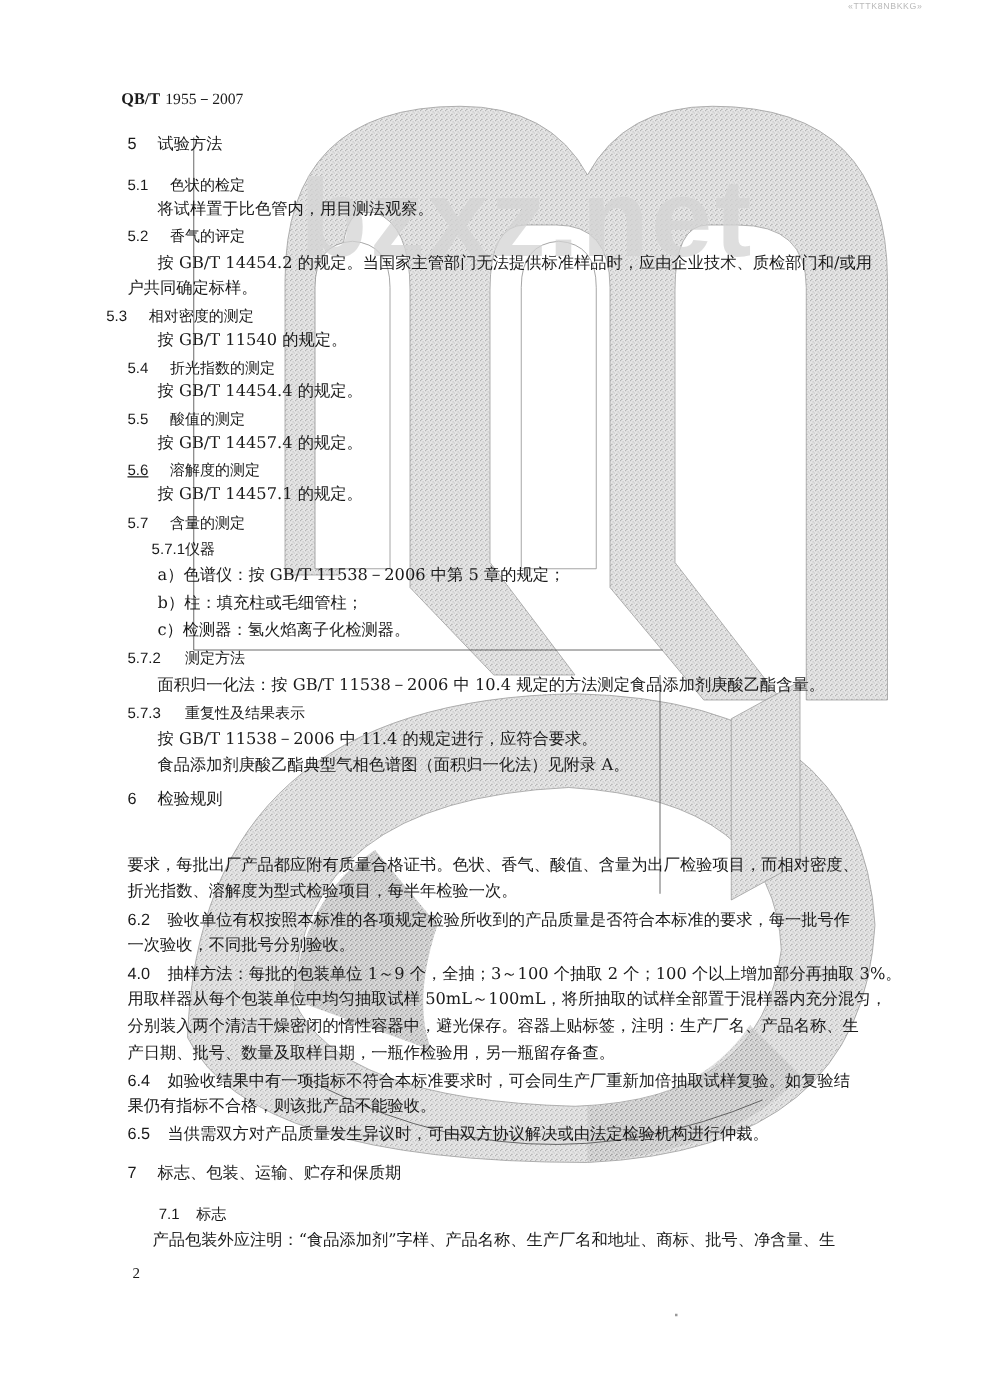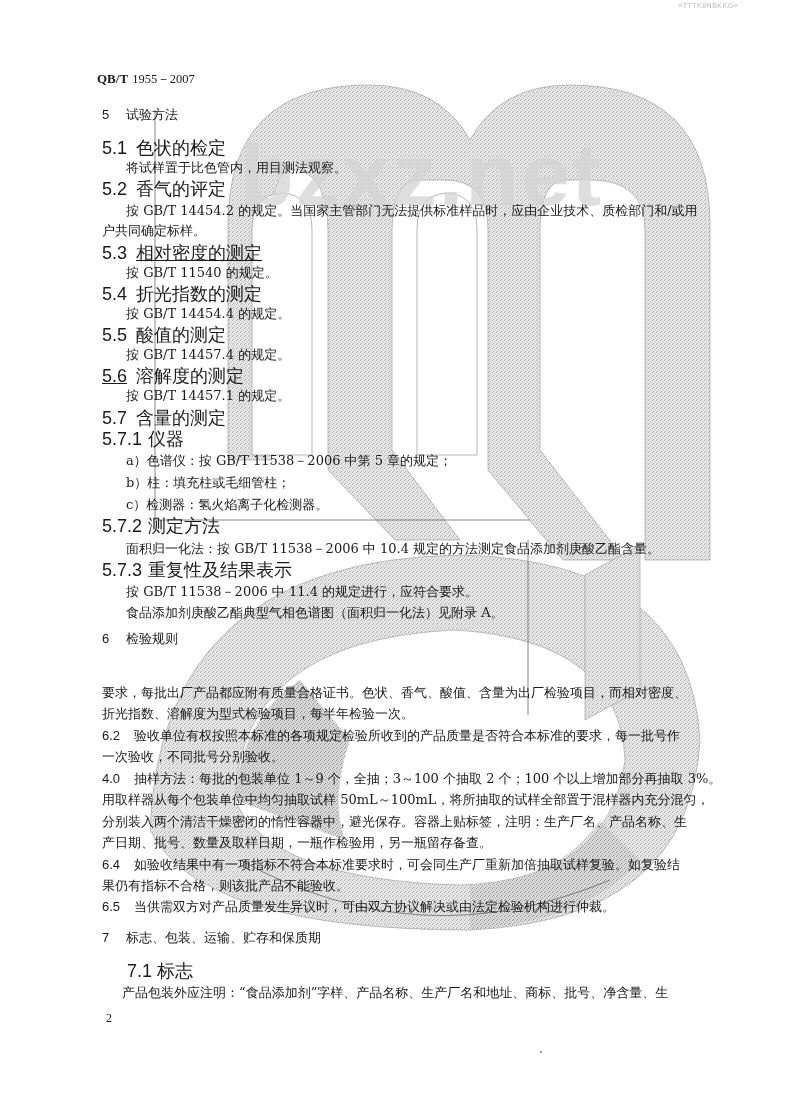--- a/index.html
+++ b/index.html
@@ -9,21 +9,21 @@
       color: #1a1a1a;
     }
     .watermark { position: absolute; left: 0; top: 0; width: 800px; height: 1103px; z-index: 0; pointer-events: none; }
     .corner-mark { position: absolute; right: 62px; top: 2px; font-size: 7px; color: #b9b9b9; letter-spacing: 0.5px; font-family: "Liberation Sans", sans-serif; z-index: 2; }
     .page { position: absolute; left: 0; top: 0; width: 800px; height: 1103px; z-index: 1; }
     .line { position: absolute; white-space: nowrap; font-size: 13.2px; line-height: 18px; }
     .std-code { left: 97px; top: 70px; font-size: 13px; }
     .std-code b { font-weight: bold; font-family: "Liberation Serif", serif; }
     .std-code span { font-family: Liberation Serif, serif; font-size: 12.5px; }
     .h1 { font-family: "DejaVu Sans", sans-serif; font-size: 13px; }
-    .h2 { font-family: "DejaVu Sans", sans-serif; font-size: 18px; }
+    .h2 { font-family: "DejaVu Sans", sans-serif; font-size: 12px; }
     .num { display: inline-block; font-family: "Liberation Sans", sans-serif; }
     .body-text { font-size: 13px; }
     .page-number { left: 106px; top: 1009px; font-size: 12px; font-family: "Liberation Serif", serif; }
     .dot { position: absolute; left: 540px; top: 1051px; width: 2px; height: 2px; background: #999; }
   </style>
 </head>
 <body>
 
 <svg class="watermark" viewBox="0 0 800 1103" xmlns="http://www.w3.org/2000/svg">
   <defs>
@@ -87,21 +87,21 @@
     <span class="num" style="width:34px;">5.1</span><span>色状的检定</span>
   </div>
   <div class="line body-text" style="left:126px; top:159px;">将试样置于比色管内，用目测法观察。</div>
 
   <div class="line h2" style="left:102px; top:180px;">
     <span class="num" style="width:34px;">5.2</span><span>香气的评定</span>
   </div>
   <div class="line body-text" style="left:126px; top:202px;">按 GB/T 14454.2 的规定。当国家主管部门无法提供标准样品时，应由企业技术、质检部门和/或用</div>
   <div class="line body-text" style="left:102px; top:222px;">户共同确定标样。</div>
 
-  <div class="line h2" style="left:102px; top:244px;text-decoration:underline;">
+  <div class="line h2" style="left:85px; top:244px;">
     <span class="num" style="width:34px;">5.3</span><span>相对密度的测定</span>
   </div>
   <div class="line body-text" style="left:126px; top:264px;">按 GB/T 11540 的规定。</div>
 
   <div class="line h2" style="left:102px; top:285px;">
     <span class="num" style="width:34px;">5.4</span><span>折光指数的测定</span>
   </div>
   <div class="line body-text" style="left:126px; top:305px;">按 GB/T 14454.4 的规定。</div>
 
   <div class="line h2" style="left:102px; top:326px;">
@@ -112,21 +112,21 @@
   <div class="line h2" style="left:102px; top:367px;">
     <span class="num" style="width:34px;text-decoration:underline;">5.6</span><span>溶解度的测定</span>
   </div>
   <div class="line body-text" style="left:126px; top:387px;">按 GB/T 14457.1 的规定。</div>
 
   <div class="line h2" style="left:102px; top:409px;">
     <span class="num" style="width:34px;">5.7</span><span>含量的测定</span>
   </div>
 
   <div class="line h2" style="left:102px; top:430px;">
-    <span class="num" style="width:46px;">5.7.1</span><span>仪器</span>
+    <span class="num" style="width:46px;text-align:right;">5.7.1</span><span>仪器</span>
   </div>
   <div class="line body-text" style="left:126px; top:452px;">a）色谱仪：按 GB/T 11538－2006 中第 5 章的规定；</div>
   <div class="line body-text" style="left:126px; top:474px;">b）柱：填充柱或毛细管柱；</div>
   <div class="line body-text" style="left:126px; top:496px;">c）检测器：氢火焰离子化检测器。</div>
 
   <div class="line h2" style="left:102px; top:517px;">
     <span class="num" style="width:46px;">5.7.2</span><span>测定方法</span>
   </div>
   <div class="line body-text" style="left:126px; top:540px;">面积归一化法：按 GB/T 11538－2006 中 10.4 规定的方法测定食品添加剂庚酸乙酯含量。</div>
 

